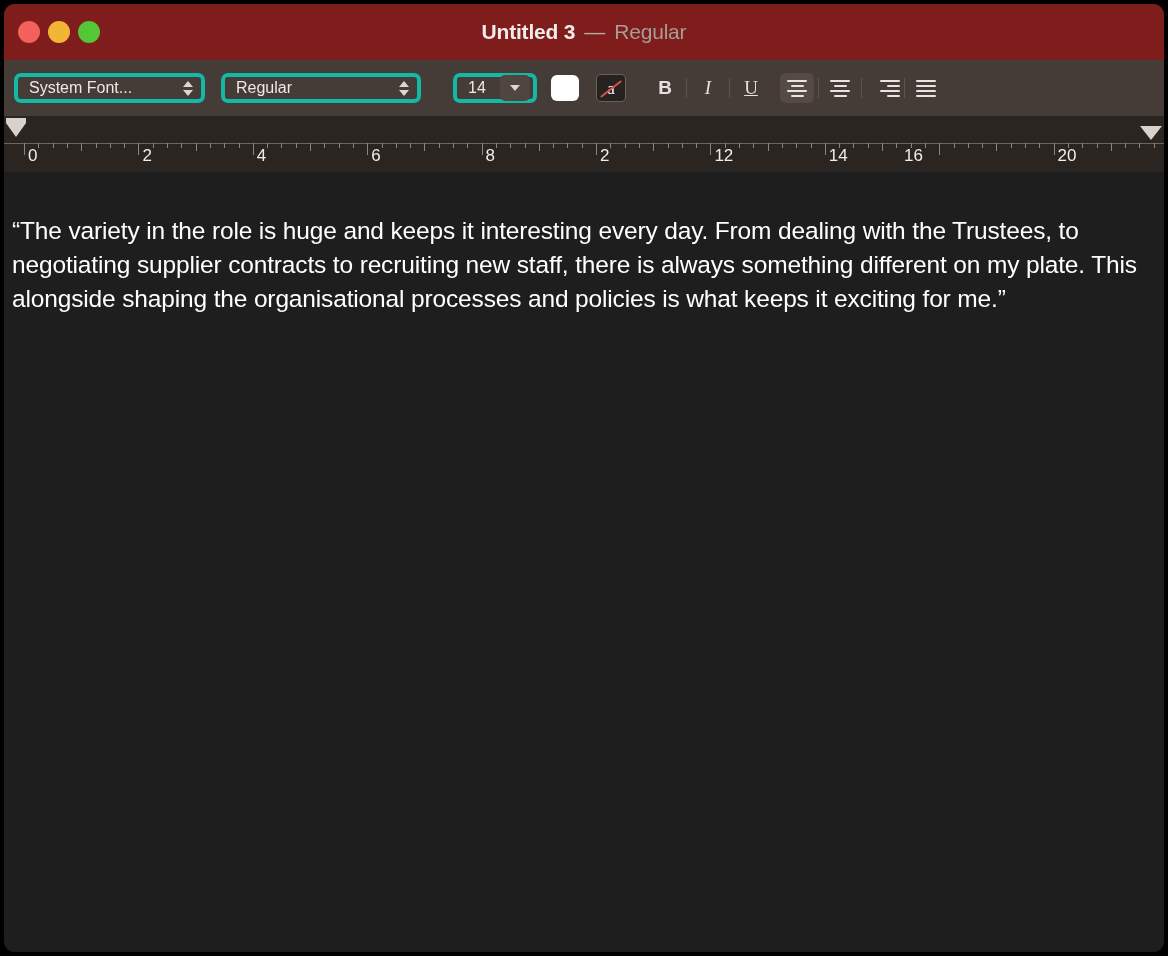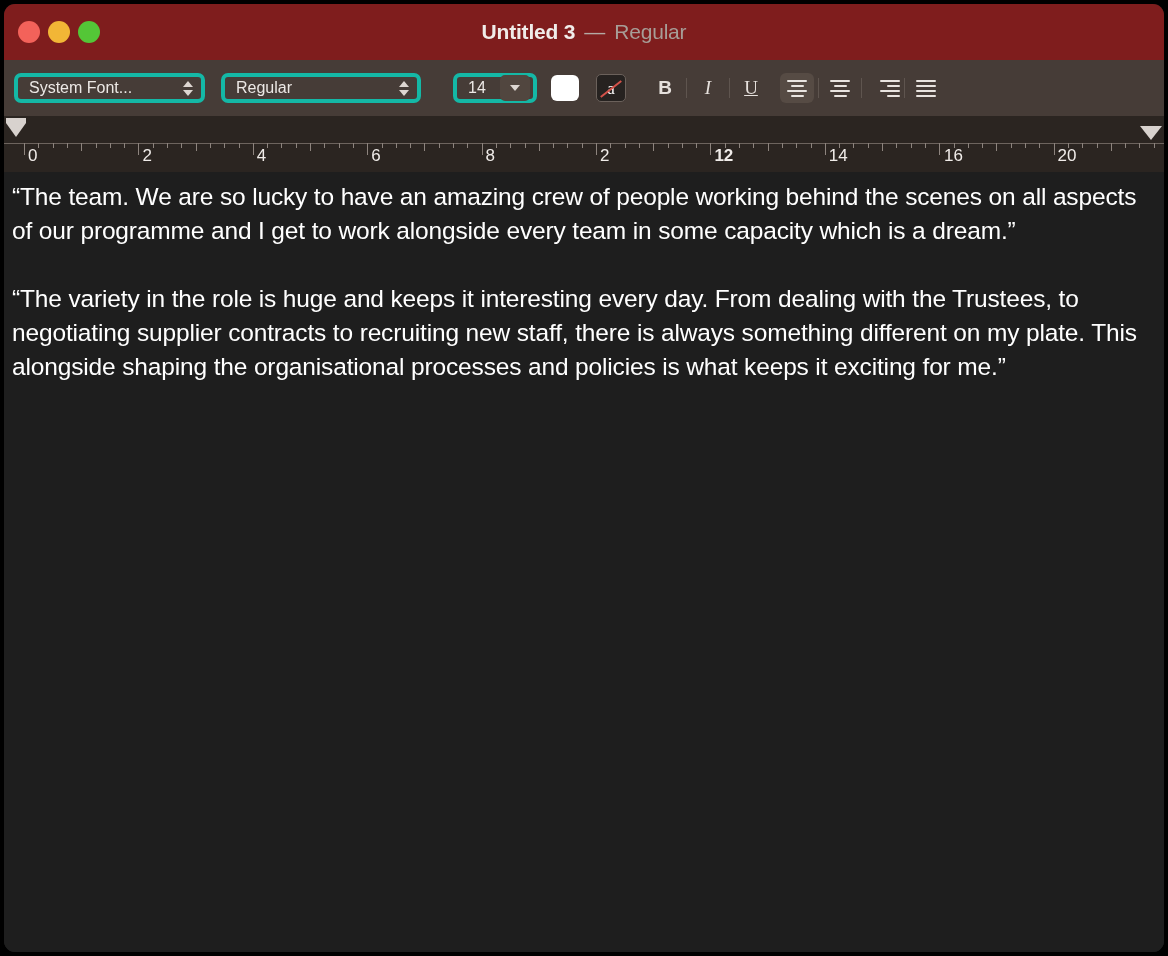--- a/index.html
+++ b/index.html
@@ -487,34 +487,33 @@
         <div class="tick mid" style="left: 1106.8px;"></div>
         <div class="tick minor" style="left: 1121.1px;"></div>
         <div class="tick minor" style="left: 1135.4px;"></div>
         <div class="tick minor" style="left: 1149.7px;"></div>
         <div class="rlabel" style="left: 24px;">0</div>
         <div class="rlabel" style="left: 138.4px;">2</div>
         <div class="rlabel" style="left: 252.8px;">4</div>
         <div class="rlabel" style="left: 367.2px;">6</div>
         <div class="rlabel" style="left: 481.6px;">8</div>
         <div class="rlabel" style="left: 596px;">2</div>
-        <div class="rlabel" style="left: 710.4px; font-weight: bold;">12</div>
+        <div class="rlabel" style="left: 710.4px;">12</div>
         <div class="rlabel" style="left: 824.8px;">14</div>
-        <div class="rlabel" style="left: 940px;">16</div>
+        <div class="rlabel" style="left: 900px;">16</div>
         <div class="rlabel" style="left: 1053.6px;">20</div>
       </div>
     <div id="indent-left-marker">
       <div class="bar"></div>
         <div class="tri"></div>
     </div>
     <div id="indent-right-marker"></div>
   </div>
 
   <div id="doc-area">
     <div id="doc-text">
-        <p>“The team. We are so lucky to have an amazing crew of people working behind the scenes on all aspects of our programme and I get to work alongside every team in some capacity which is a dream.”</p>
         <p class="spacer">&nbsp;</p>
         <p>“The variety in the role is huge and keeps it interesting every day. From dealing with the Trustees, to negotiating supplier contracts to recruiting new staff, there is always something different on my plate. This alongside shaping the organisational processes and policies is what keeps it exciting for me.”</p>
         <p class="spacer">&nbsp;</p>
       </div>
   </div>
 
 </div>
 
 </body></html>

